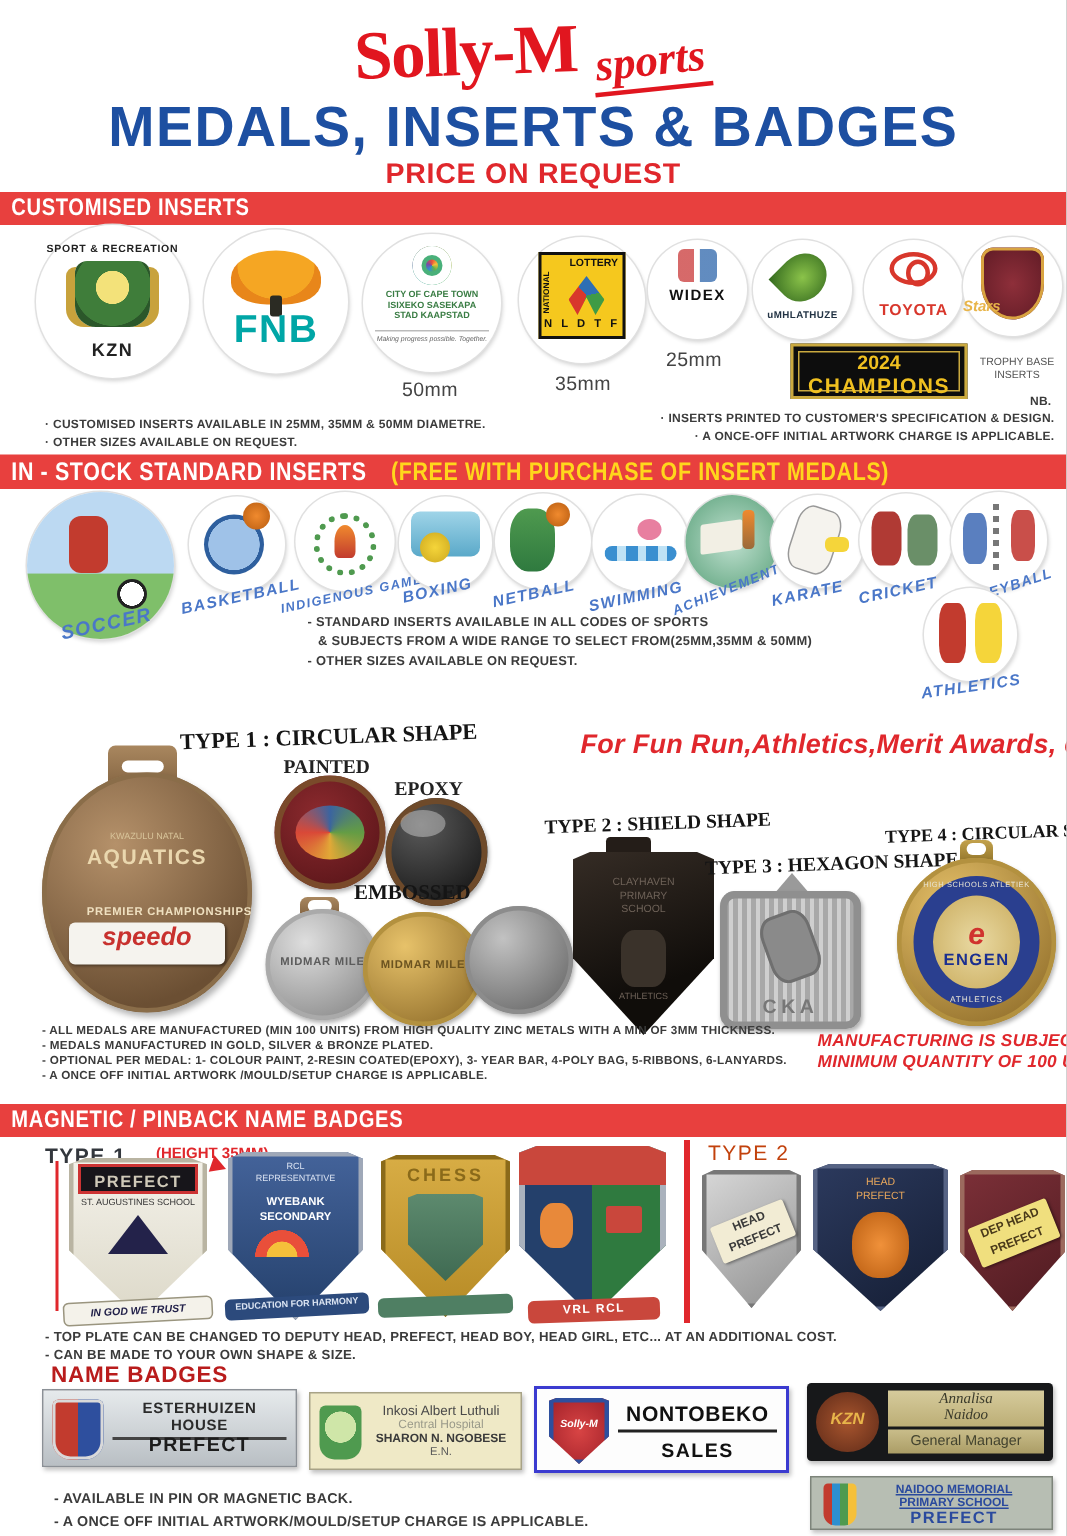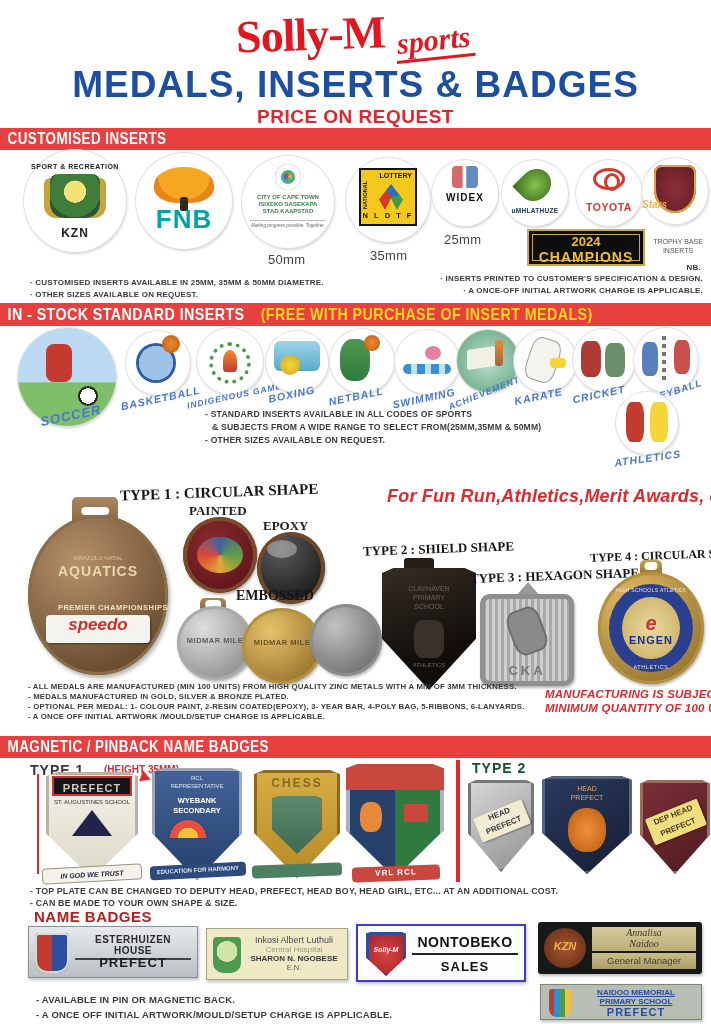--- a/index.html
+++ b/index.html
@@ -354,21 +354,21 @@
   <div class="scroll-ribbon" style="left:252px; top:864px; width:90px; height:13px; background:#4f7f63; transform:rotate(-2deg);"></div>
 
   <div class="shield" style="left:346px; top:764px; width:98px; height:114px; background:linear-gradient(90deg,#24406b 0 50%, #2f7a3f 50%); box-shadow:inset 0 0 0 4px #aab2bd;">
     <div style="position:absolute; top:0; left:0; right:0; height:26px; background:#c9473c;"></div>
     <div class="blob" style="left:14px; top:38px; width:22px; height:30px; background:#e8893a; border-radius:40%;"></div>
     <div class="blob" style="left:58px; top:40px; width:24px; height:18px; background:#c9473c; border-radius:2px;"></div>
   </div>
   <div class="scroll-ribbon" style="left:352px; top:866px; width:88px; height:15px; background:#c9473c; transform:rotate(-2deg); font-size:8px; color:#fff; line-height:14px; letter-spacing:1px;">VRL RCL</div>
 
   <div style="position:absolute; left:456px; top:760px; width:4px; height:122px; background:#e0272c;"></div>
-  <div style="position:absolute; left:472px; top:760px; font-weight:bold; font-size:14px; color:#14532d; letter-spacing:1px;">TYPE 2</div>
+  <div style="position:absolute; left:472px; top:760px; font-weight:normal; font-size:14px; color:#c2410c; letter-spacing:1px;">TYPE 2</div>
 
   <div class="shield" style="left:468px; top:780px; width:66px; height:92px; background:linear-gradient(145deg,#d8d8d8,#8f8f8f); box-shadow:inset 0 0 0 3px #777;">
     <div class="diag-plate" style="left:8px; top:28px; width:52px; height:26px; background:#f2ecd4; font-size:8px; color:#3a3a3a; line-height:12px;">
       <div>HEAD</div>
       <div>PREFECT</div>
     </div>
   </div>
   <div class="shield" style="left:542px; top:776px; width:90px; height:98px; background:linear-gradient(145deg,#2c3a5e,#141d33); box-shadow:inset 0 0 0 3px #566384;">
     <div style="position:absolute; top:8px; width:100%; text-align:center; font-size:7px; color:#e8a75c; line-height:9px;">
       <div>HEAD</div>

